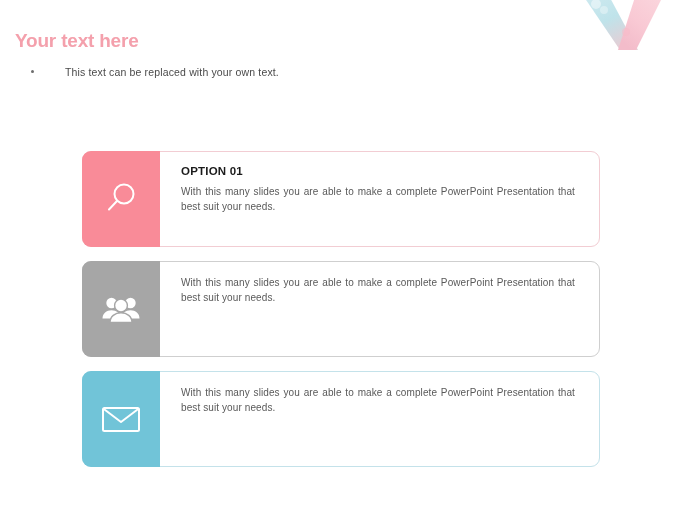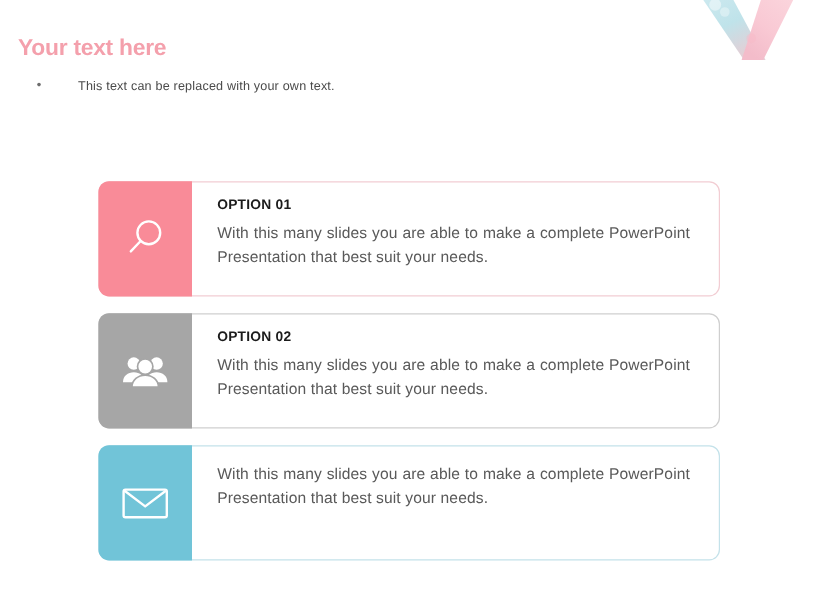--- a/index.html
+++ b/index.html
@@ -102,21 +102,21 @@
     box-sizing: border-box;
   }
   .card-title {
     font-size: 11.5px;
     font-weight: bold;
     color: #1b1b1b;
     letter-spacing: 0.2px;
     margin-bottom: 7px;
   }
   .card-desc {
-    font-size: 13px;
+    font-size: 10px;
     line-height: 1.52;
     color: #595959;
     text-align: justify;
     max-width: 394px;
     letter-spacing: 0.1px;
   }
   .icon-svg { display: block; }
 </style>
 </head>
 <body>
@@ -177,21 +177,20 @@
           <circle cx="10.5" cy="11" r="5.2" fill="#ffffff"></circle>
           <path d="M1.5 26.5c0-5 4-8.2 9-8.2s9 3.2 9 8.2z" fill="#ffffff"></path>
           <circle cx="29.5" cy="11" r="5.2" fill="#ffffff"></circle>
           <path d="M20.5 26.5c0-5 4-8.2 9-8.2s9 3.2 9 8.2z" fill="#ffffff"></path>
           <circle cx="20" cy="13.5" r="6.4" fill="#ffffff" stroke="#a6a6a6" stroke-width="1.4"></circle>
           <path d="M9 30.5c0-6 5-9.8 11-9.8s11 3.8 11 9.8z" fill="#ffffff" stroke="#a6a6a6" stroke-width="1.4"></path>
         </svg>
       </span>
     </div>
     <div class="card-body">
-      <div class="card-title">OPTION 02</div>
       <div class="card-desc">With this many slides you are able to make a complete PowerPoint Presentation that best suit your needs.</div>
     </div>
   </div>
 
   <div class="card">
     <div class="card-border" style="border-color:#c4e2ea"></div>
     <div class="icon-block" style="background:#71c4d8">
       <span>
         <svg class="icon-svg" width="42" height="32" viewBox="0 0 42 32" xmlns="http://www.w3.org/2000/svg" aria-hidden="true">
           <rect x="3" y="5" width="36" height="23" rx="1.5" fill="none" stroke="#ffffff" stroke-width="2"></rect>

